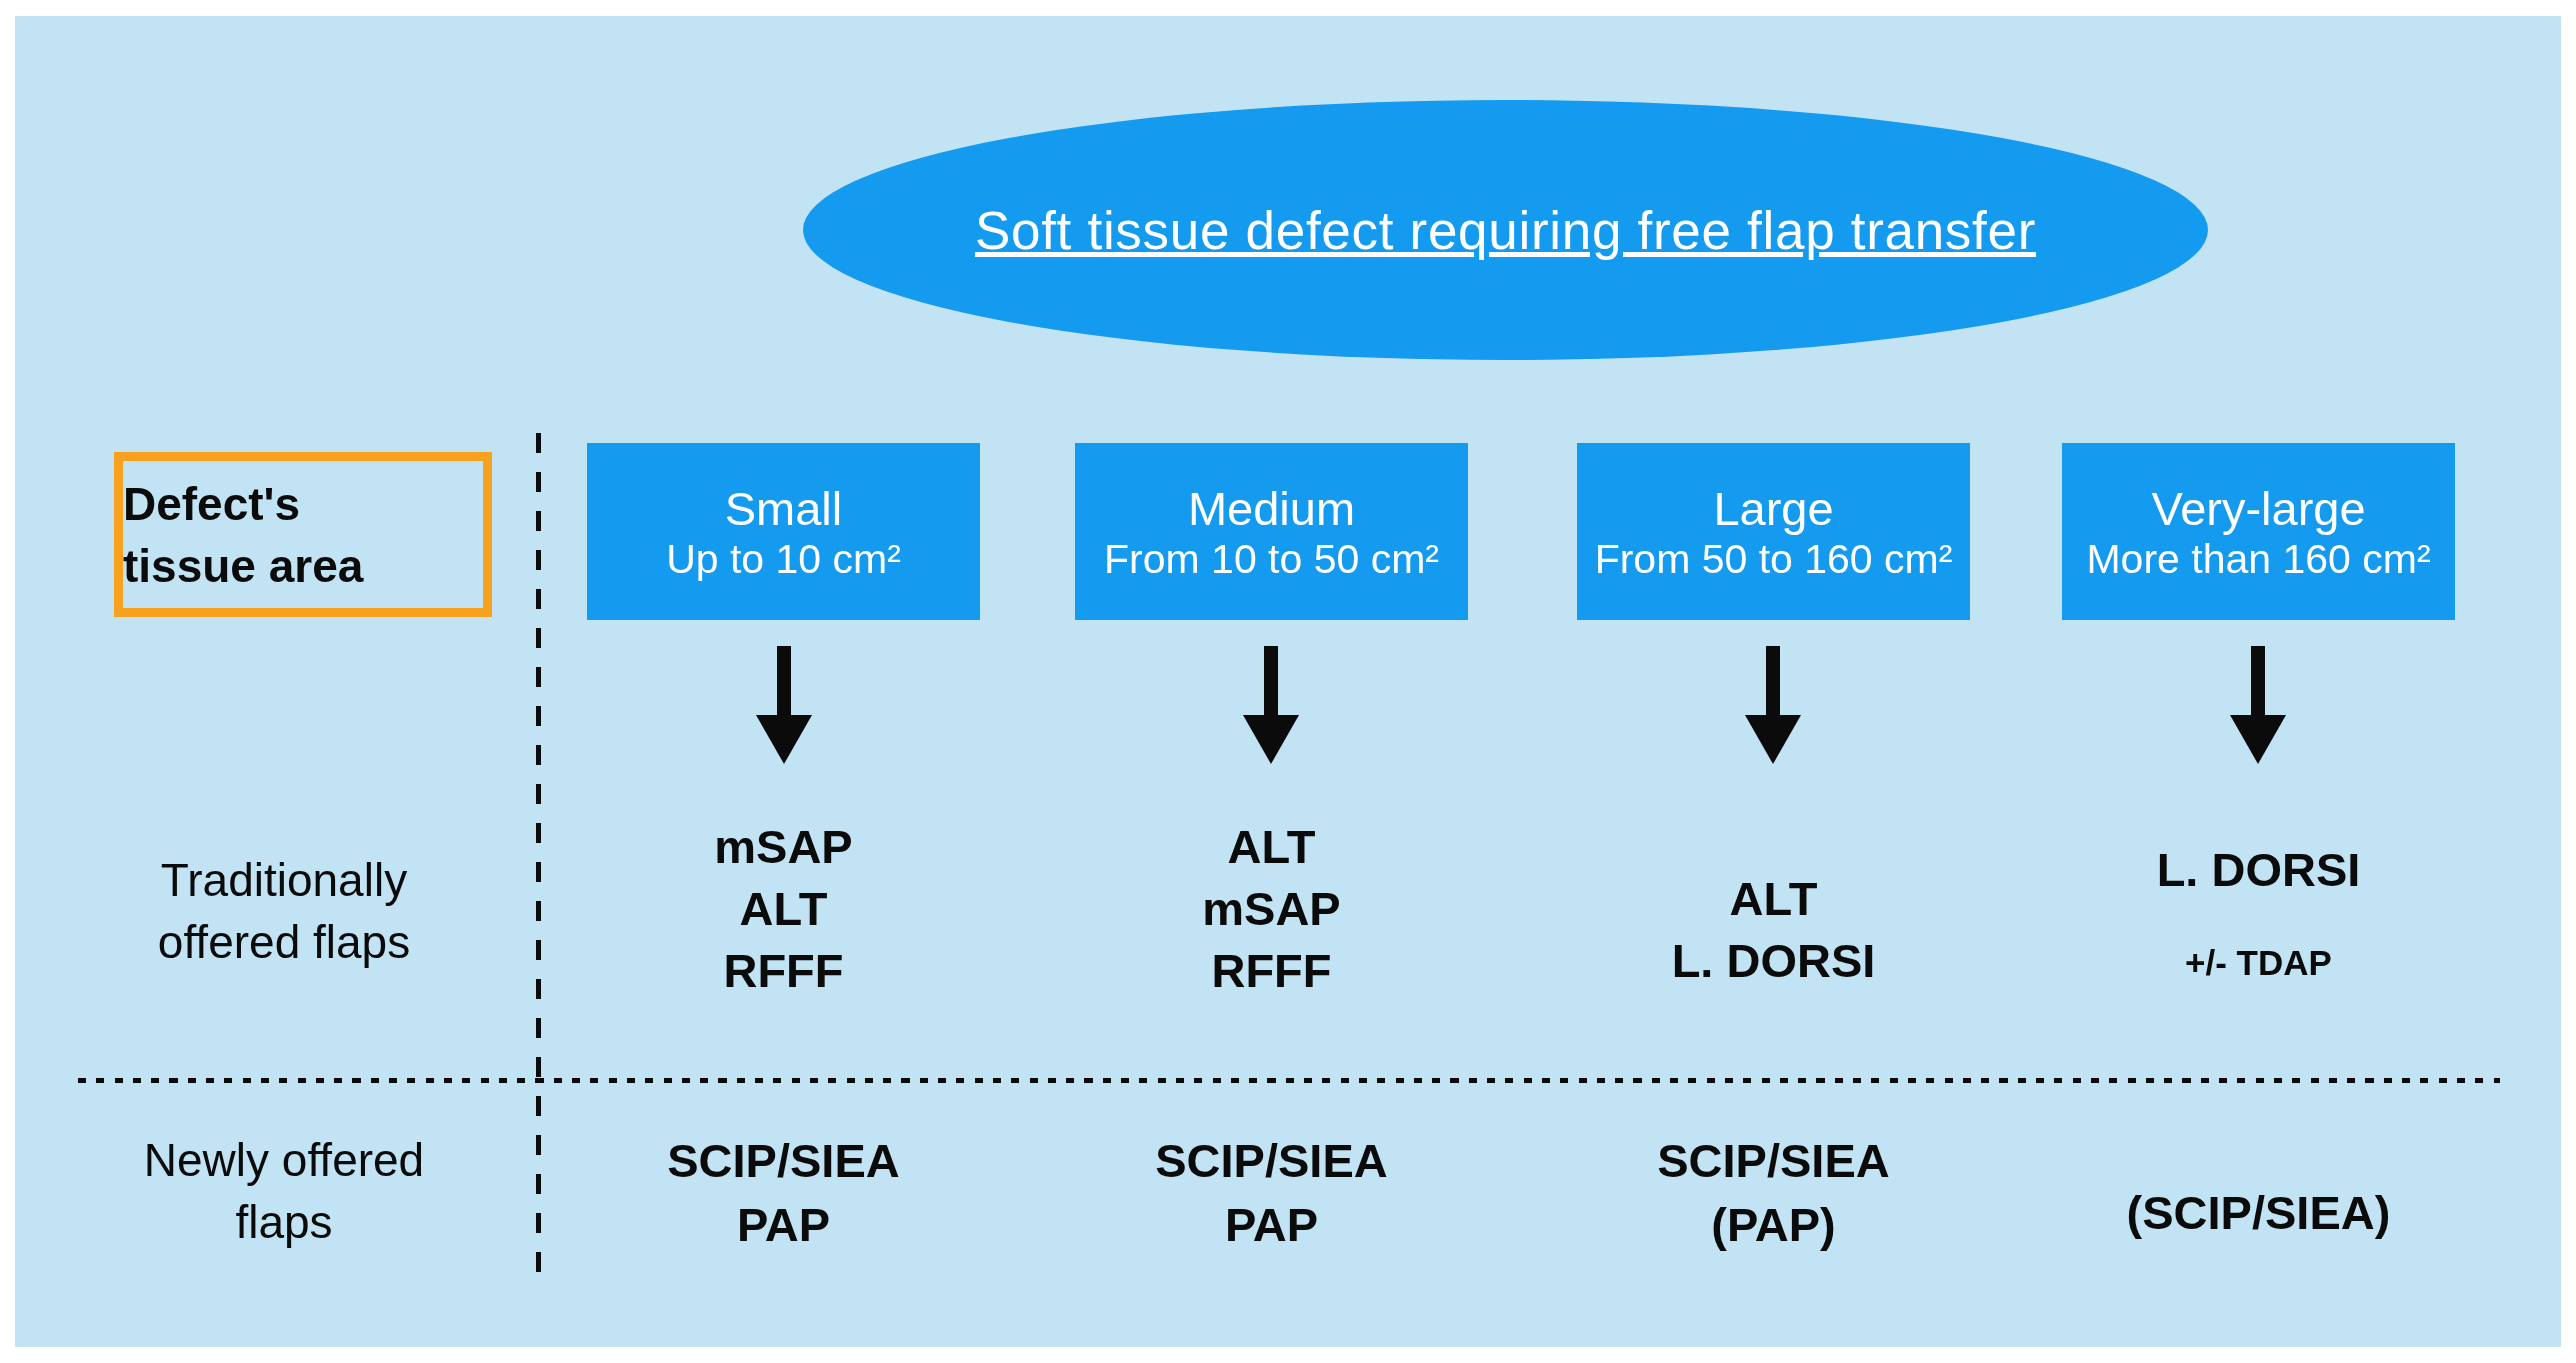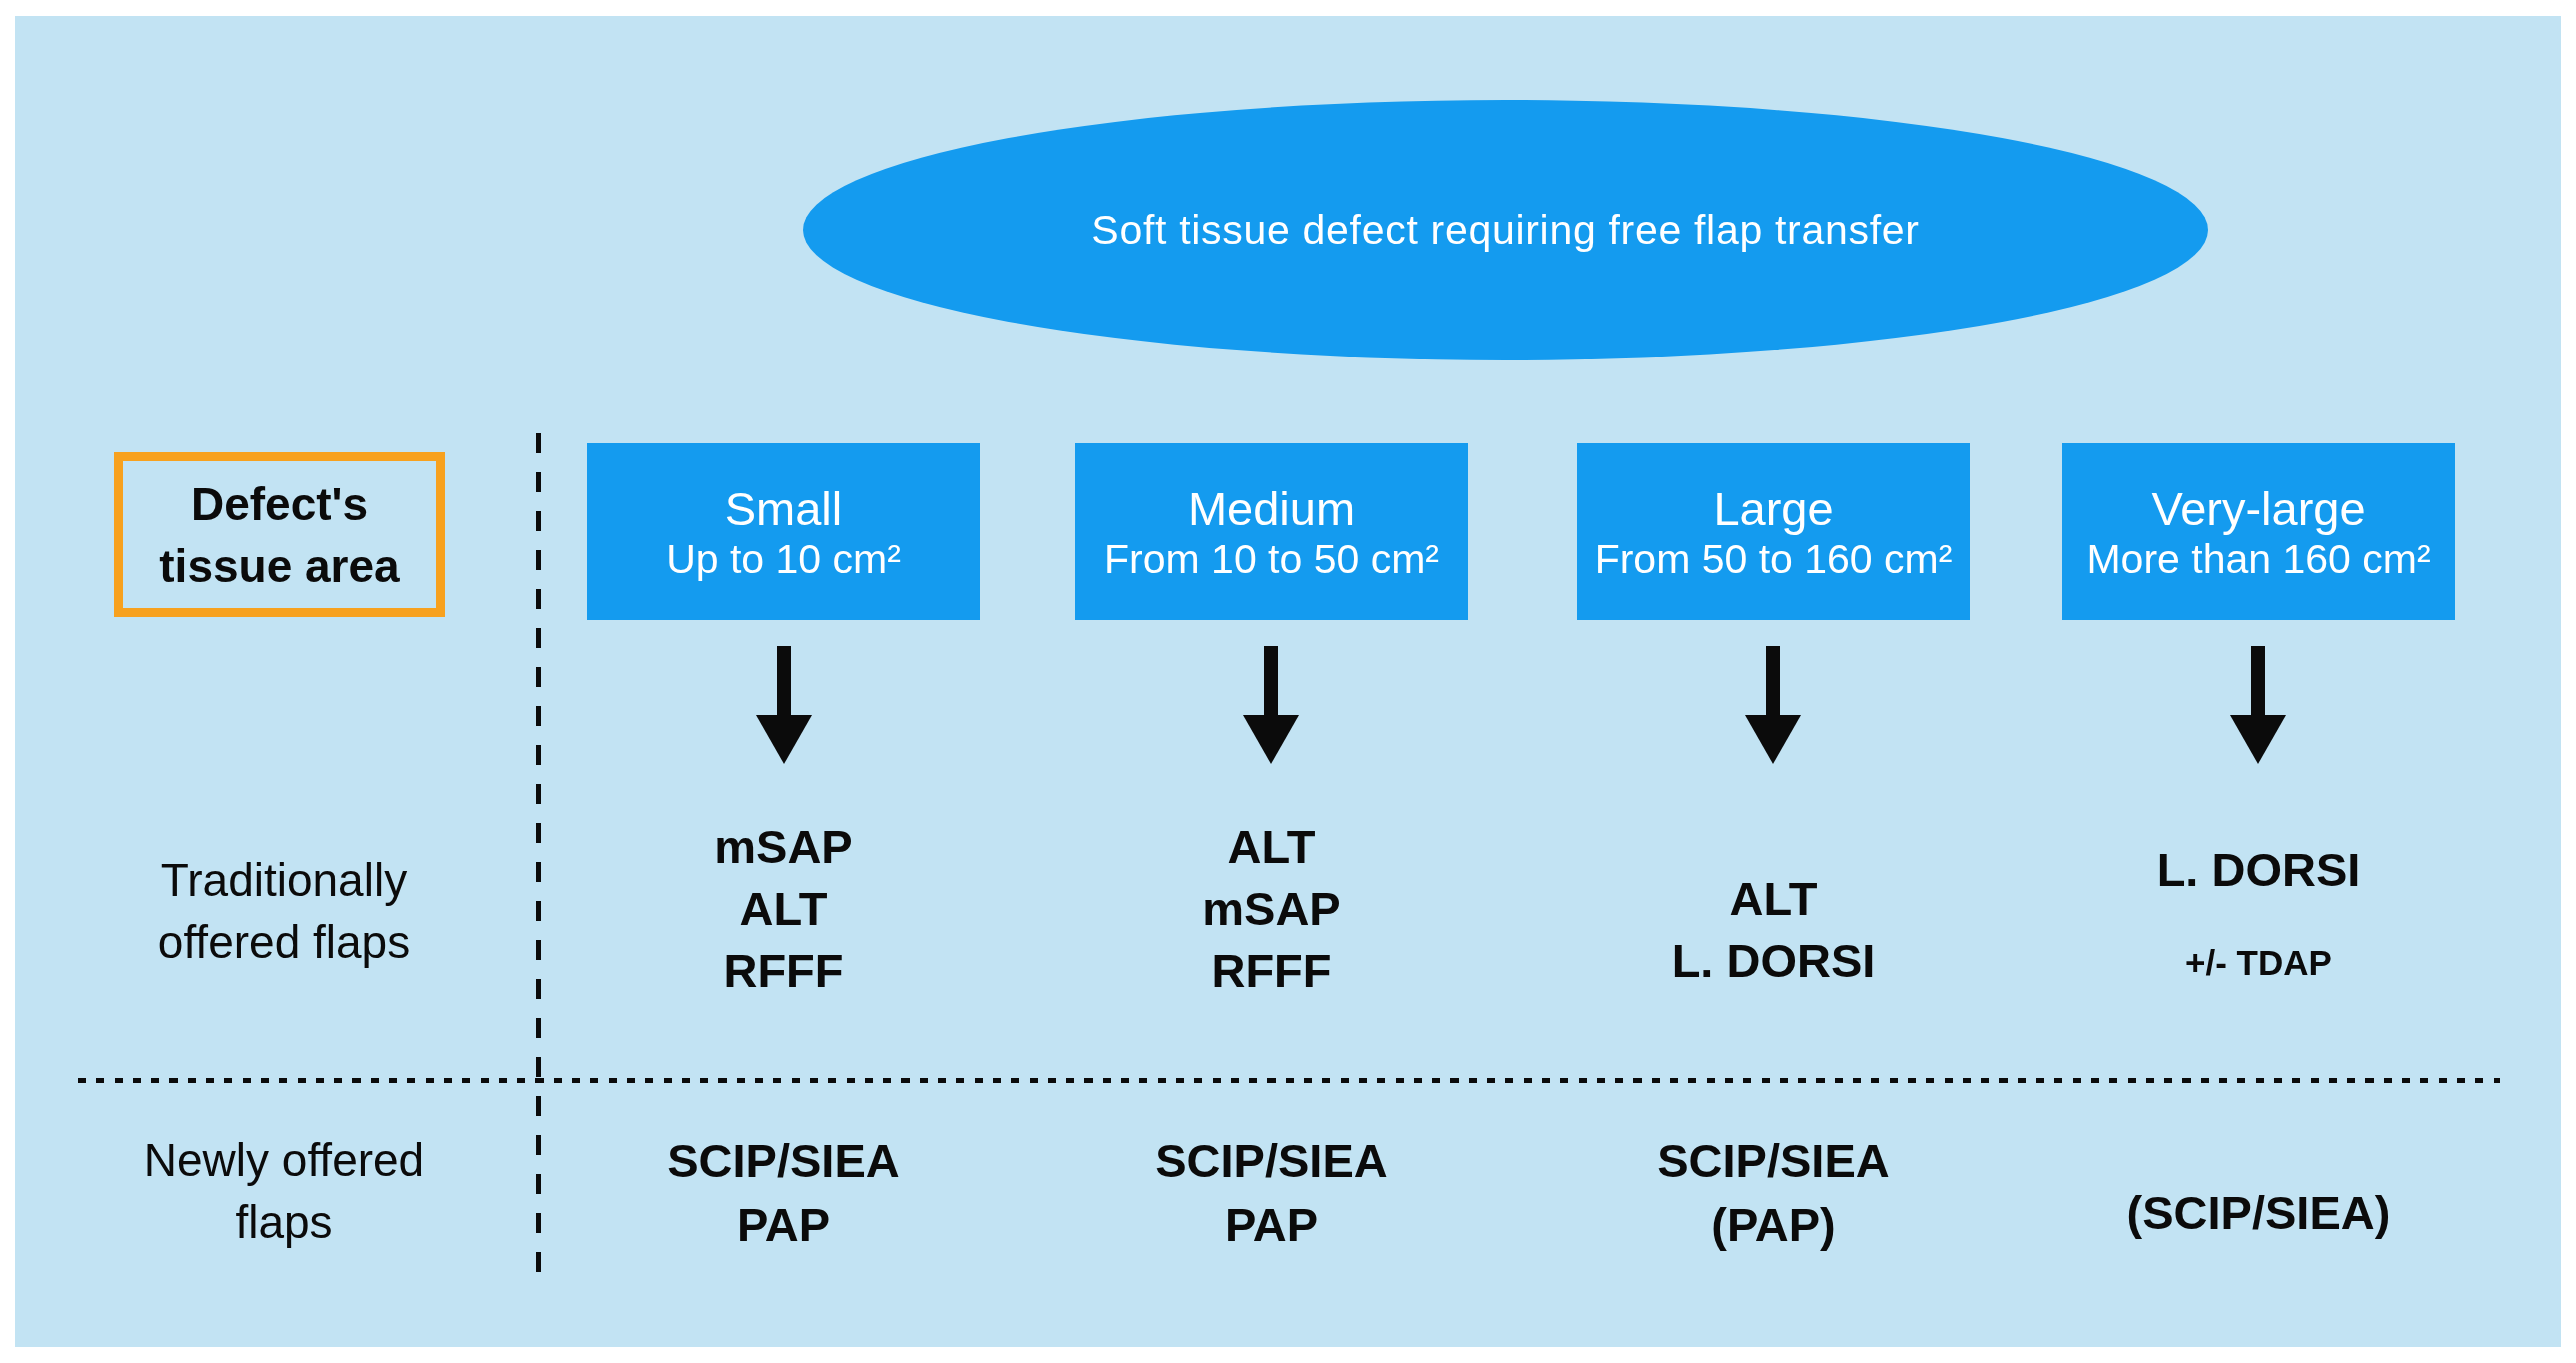--- a/index.html
+++ b/index.html
@@ -16,25 +16,25 @@
   }
   .panel{
     position:absolute;left:15px;top:16.2px;width:2546px;height:1331px;
     background:var(--panel-bg);
   }
   .ellipse{
     position:absolute;left:803px;top:100px;width:1405px;height:260px;
     background:var(--accent-blue);border-radius:50%;
     display:flex;align-items:center;justify-content:center;
   }
-  .ellipse .t{color:#ffffff;font-size:41px;letter-spacing:0.7px;}
+  .ellipse .t{color:#ffffff;font-size:53px;letter-spacing:0.7px;text-decoration:underline;}
   .orange-box{
-    position:absolute;left:114px;top:452px;width:331px;height:165px;
+    position:absolute;left:114px;top:452px;width:378px;height:165px;
     border:9.5px solid var(--orange);box-sizing:border-box;
-    display:flex;flex-direction:column;align-items:center;justify-content:center;
+    display:flex;flex-direction:column;align-items:flex-start;justify-content:center;
   }
   .orange-box .line{font-size:46px;font-weight:bold;line-height:62px;}
   .size-box{
     position:absolute;top:443px;width:393px;height:177px;
     background:var(--accent-blue);color:#ffffff;
     display:flex;flex-direction:column;align-items:center;justify-content:center;gap:5.4px;
   }
   .size-box .title{font-size:47px;line-height:50px;}
   .size-box .subtitle{font-size:41px;line-height:39px;}
   .c0{left:587px}.c1{left:1075px}.c2{left:1577px}.c3{left:2062px}

